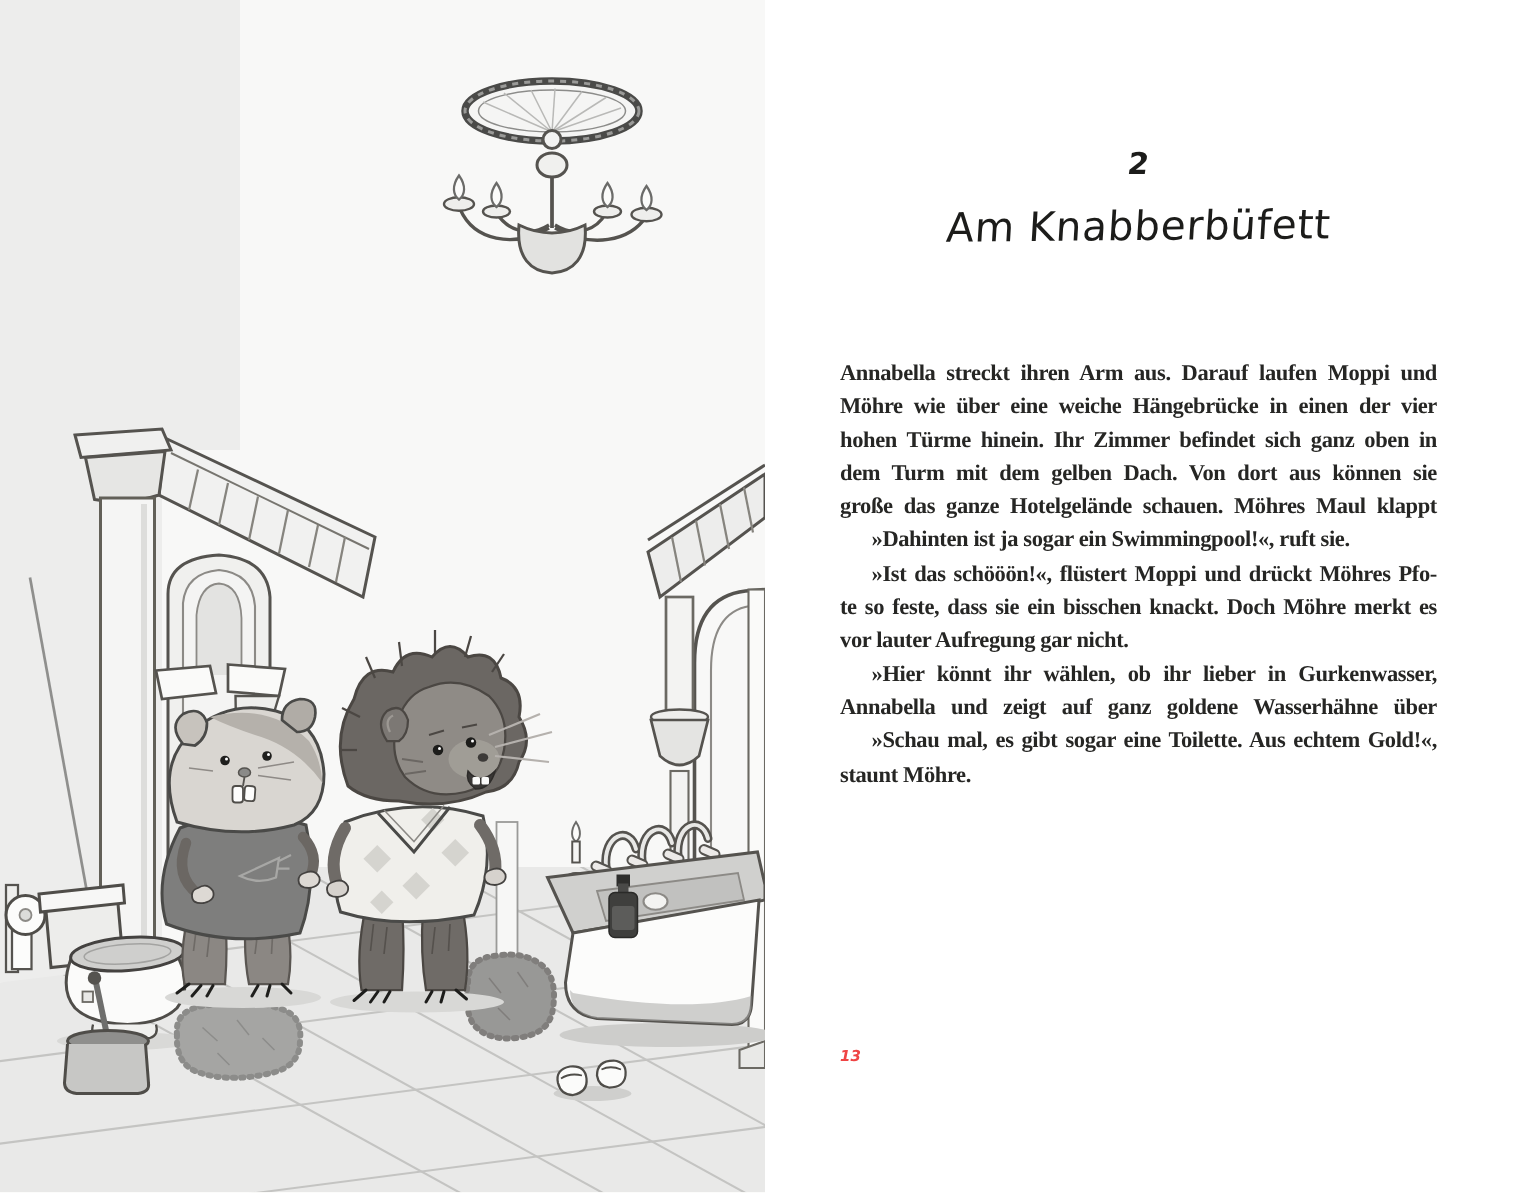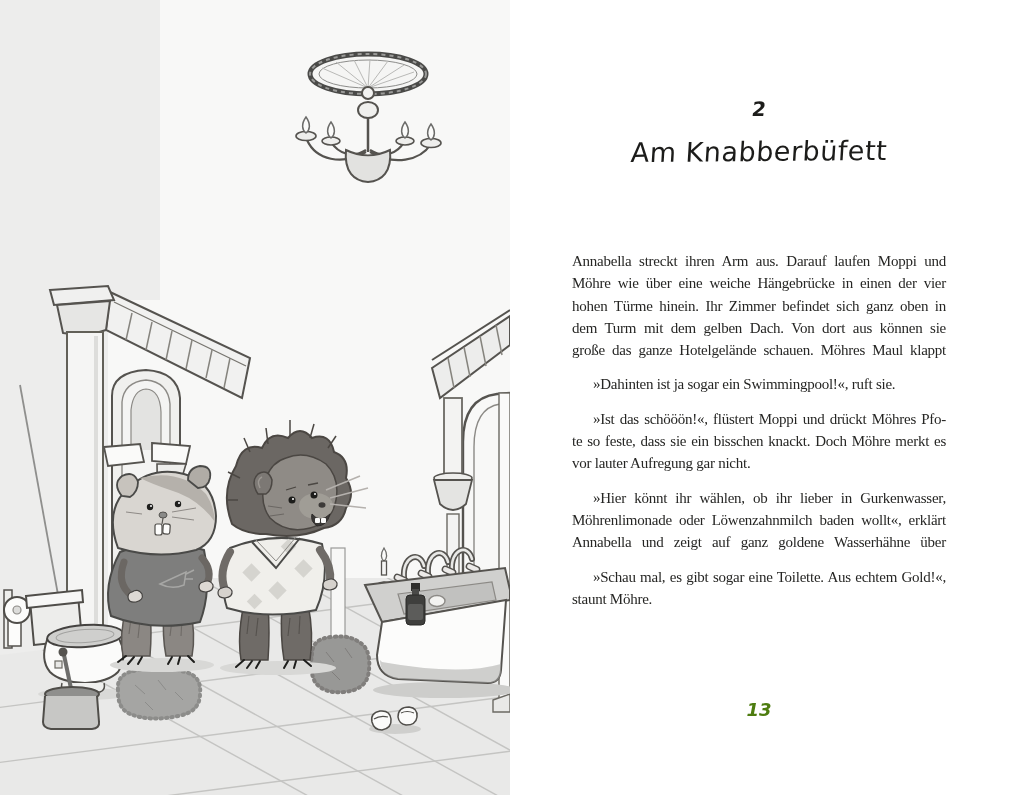--- a/index.html
+++ b/index.html
@@ -8,27 +8,27 @@
   .illustration{position:absolute;left:0;top:0;width:510px;height:795px;}
   .text-page{position:absolute;left:510px;top:0;width:510px;height:795px;background:#fff;}
   .chapter-number{position:absolute;top:97px;left:50px;width:398px;text-align:center;
           font-family:"DejaVu Sans",sans-serif;font-weight:700;font-size:20px;color:#1c1c1a;
           transform:skewX(-8deg);}
   .chapter-title{position:absolute;top:136px;left:30px;width:438px;text-align:center;
           font-family:"DejaVu Sans",sans-serif;font-weight:500;font-size:27px;color:#1c1c1a;
           letter-spacing:.5px;transform:skewX(-4deg) rotate(-.5deg);}
   .body-text{position:absolute;top:238px;left:50px;width:398px;
           font-size:15px;line-height:22.3px;letter-spacing:-0.25px;color:#262624;}
-  .paragraph{margin:12px;}
+  .paragraph{margin:0;font-weight:bold;}
   .line{text-align:justify;text-align-last:justify;}
   .line.last{text-align-last:left;}
   .line.indent{text-indent:21px;}
-  .page-number{position:absolute;top:699px;left:50px;width:398px;text-align:center;
+  .page-number{position:absolute;top:699px;left:50px;width:398px;text-align:left;
           font-family:"DejaVu Sans",sans-serif;font-weight:700;font-style:italic;
-          font-size:18px;color:#4d7c0f;}
+          font-size:10px;color:#ef4444;}
 </style>
 </head>
 <body>
 
 <div class="spread">
 
   <div class="illustration">
     <svg width="510" height="795" viewBox="0 0 510 795" xmlns="http://www.w3.org/2000/svg">
       <defs>
         <clipPath id="floorclip">
@@ -368,21 +368,20 @@
         <div class="paragraph">
           <div class="line last indent">»Dahinten ist ja sogar ein Swimmingpool!«, ruft sie.</div>
         </div>
         <div class="paragraph">
           <div class="line indent">»Ist das schööön!«, flüstert Moppi und drückt Möhres Pfo-</div>
           <div class="line">te so feste, dass sie ein bisschen knackt. Doch Möhre merkt es</div>
           <div class="line last">vor lauter Aufregung gar nicht.</div>
         </div>
         <div class="paragraph">
           <div class="line indent">»Hier könnt ihr wählen, ob ihr lieber in Gurkenwasser,</div>
-          <div class="line">Möhrenlimonade oder Löwenzahnmilch baden wollt«, erklärt</div>
           <div class="line">Annabella und zeigt auf ganz goldene Wasserhähne über</div>
         </div>
         <div class="paragraph">
           <div class="line indent">»Schau mal, es gibt sogar eine Toilette. Aus echtem Gold!«,</div>
           <div class="line last">staunt Möhre.</div>
         </div>
       </div>
     <div class="page-number">13</div>
   </div>
 

